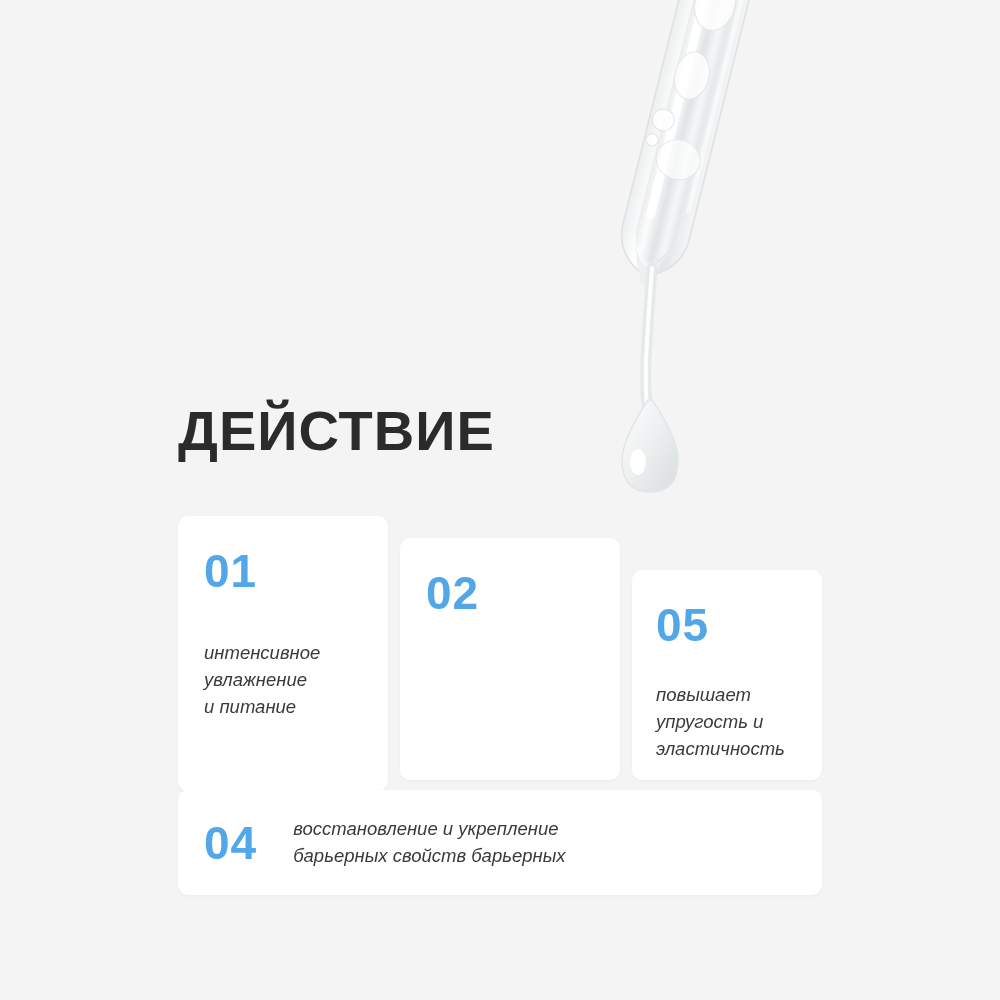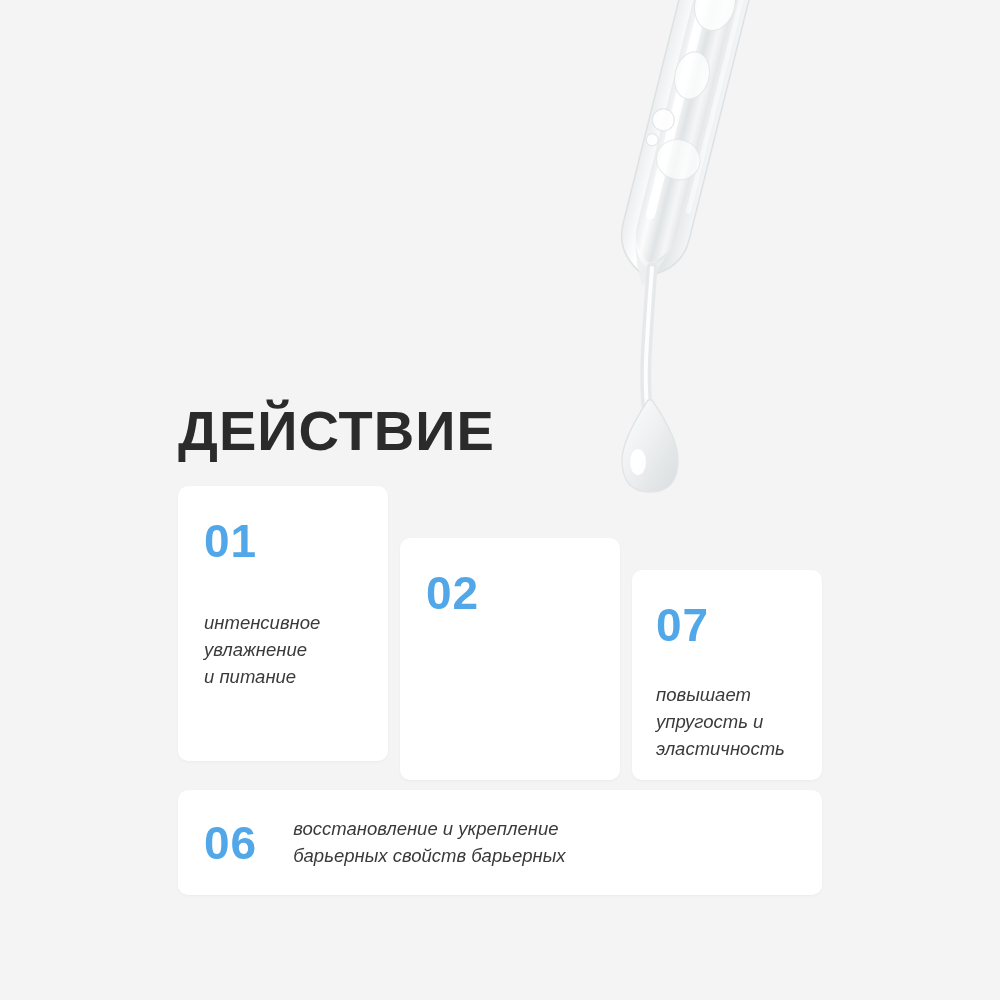--- a/index.html
+++ b/index.html
@@ -59,21 +59,21 @@
     font-size: 18.5px;
     color: #3a3a3a;
     line-height: 1.45;
     white-space: pre-line;
     font-style: italic;
   }
 
   
   #card-1 {
     left: 178px;
-    top: 486px;
+    top: 516px;
     width: 210px;
     height: 275px;
     padding: 32px 26px;
   }
   #card-1 .num { margin-bottom: 46px; }
 
   
   #card-2 {
     left: 400px;
     top: 538px;
@@ -164,23 +164,23 @@
   <div class="txt">интенсивное
 увлажнение
 и питание</div>
 </div>
 
 <div class="card" id="card-2">
   <div class="num">02</div>
 </div>
 
 <div class="card" id="card-3">
-  <div class="num">07</div>
+  <div class="num">05</div>
   <div class="txt">повышает
 упругость и
 эластичность</div>
 </div>
 
 <div class="card" id="card-4">
-  <div class="num">06</div>
+  <div class="num">04</div>
   <div class="txt">восстановление и укрепление
 барьерных свойств барьерных</div>
 </div>
 
 </body></html>

